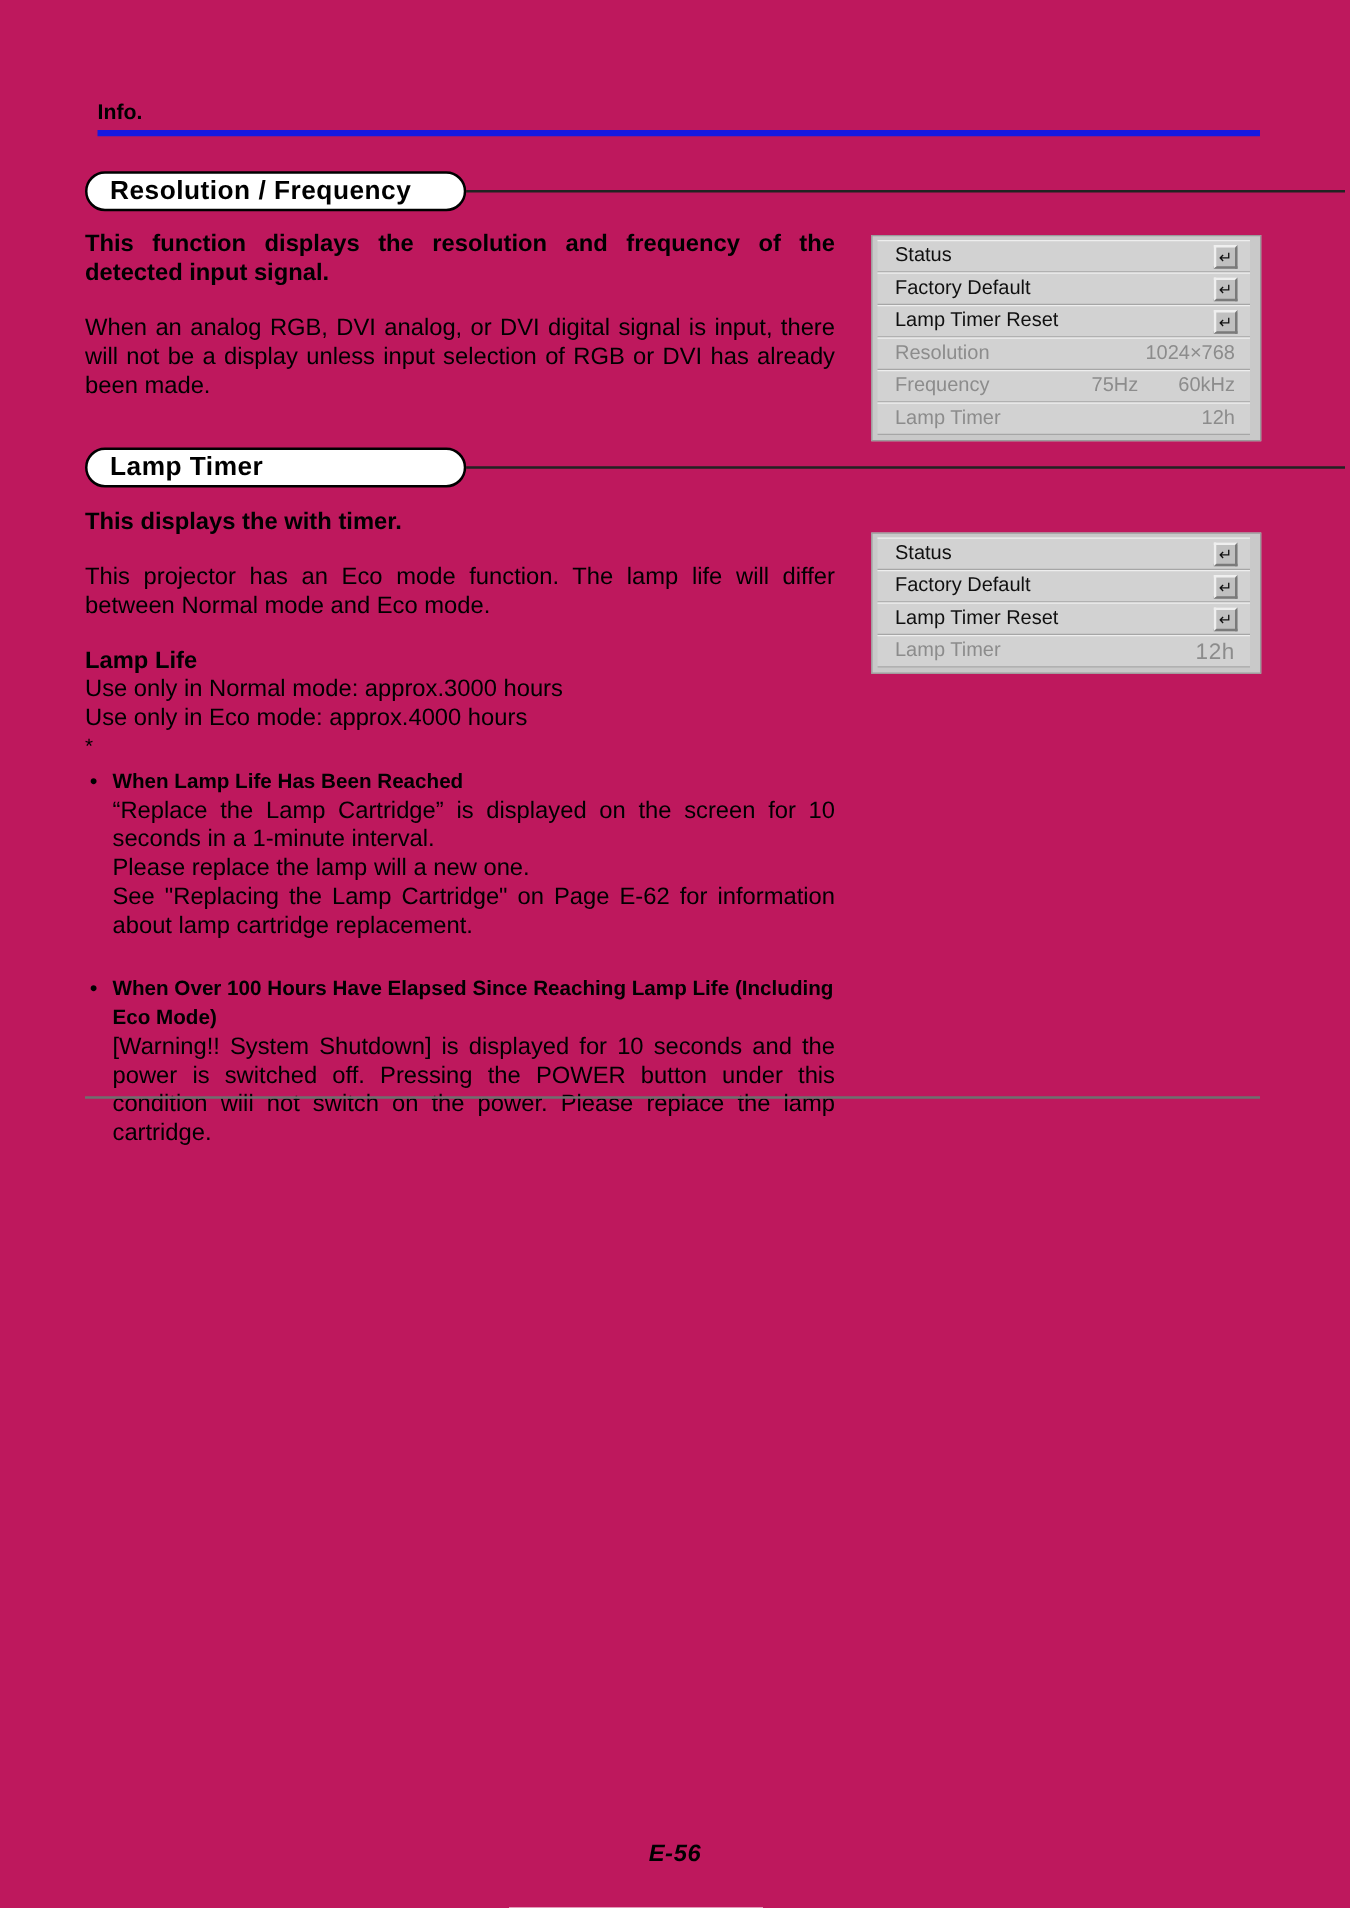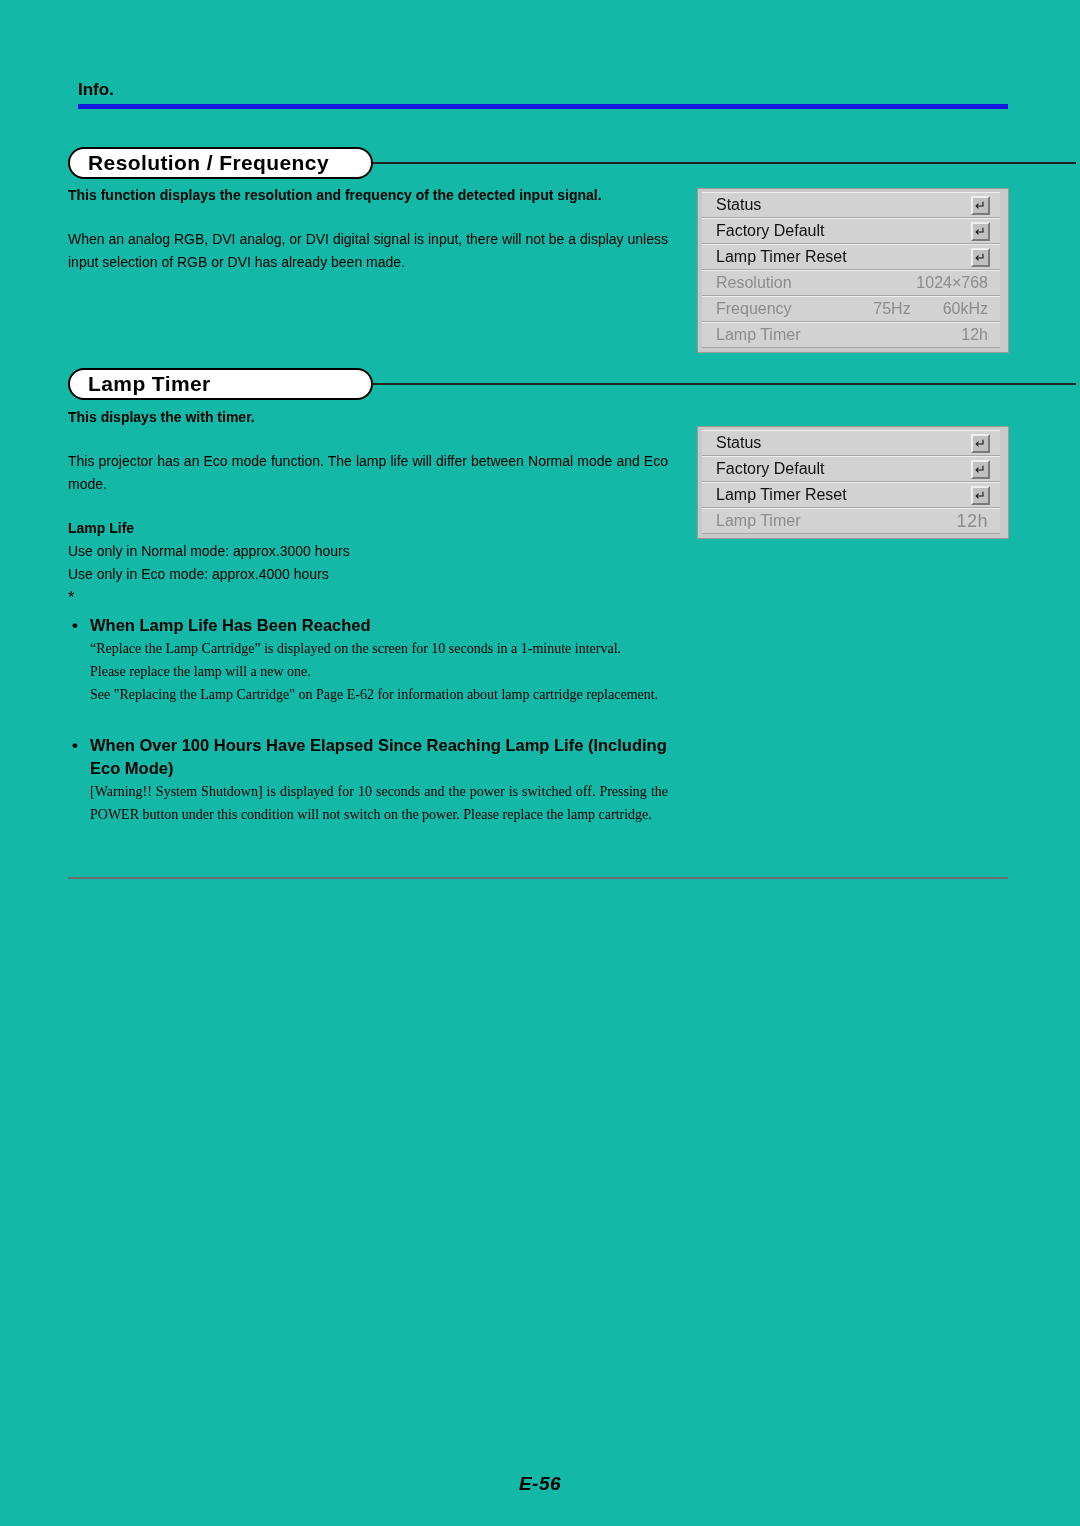--- a/index.html
+++ b/index.html
@@ -8,21 +8,21 @@
     background: #ffffff;
   }
   body {
     font-family: "Liberation Sans", sans-serif;
     color: #000;
   }
   .page {
     position: relative;
     width: 1080px;
     height: 1526px;
-    background: #14b8a6;
+    background: #be185d;
     overflow: hidden;
   }
 
   
   .info-label {
     position: absolute;
     left: 78px;
     top: 80px;
     font-size: 17px;
     font-weight: bold;
@@ -34,21 +34,20 @@
     top: 104px;
     width: 930px;
     height: 5px;
     background: #1818e0;
   }
 
   
   .section-head {
     position: absolute;
     height: 32px;
-    margin-top: 10px;
   }
   .capsule {
     position: absolute;
     left: 0;
     top: 0;
     width: 305px;
     height: 32px;
     border: 2px solid #000;
     border-radius: 16px;
     box-sizing: border-box;
@@ -74,21 +73,21 @@
   }
 
   
   .col {
     position: absolute;
     left: 68px;
     width: 600px;
   }
   p.body {
     margin: 0;
-    font-size: 14px;
+    font-size: 19px;
     line-height: 23px;
     text-align: justify;
   }
   p.body.left { text-align: left; }
   p.bold {
     font-weight: bold;
   }
   .gap-m { height: 21px; }
   .gap-l { height: 28px; }
 
@@ -110,21 +109,20 @@
     font-size: 16.5px;
     line-height: 23px;
   }
   .star-row .star {
     position: absolute;
     left: 0;
     top: 0;
   }
   .indent {
     padding-left: 22px;
-    font-family: Liberation Serif, serif;
   }
 
   
   .bottom-rule {
     position: absolute;
     left: 68px;
     top: 877px;
     width: 940px;
     height: 2px;
     background: #6f6f6f;

